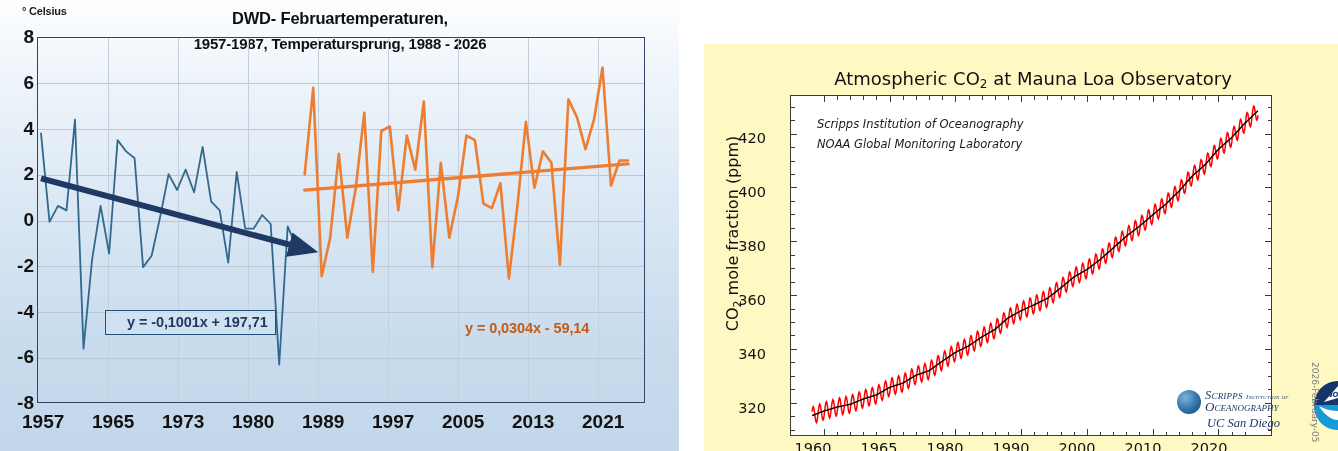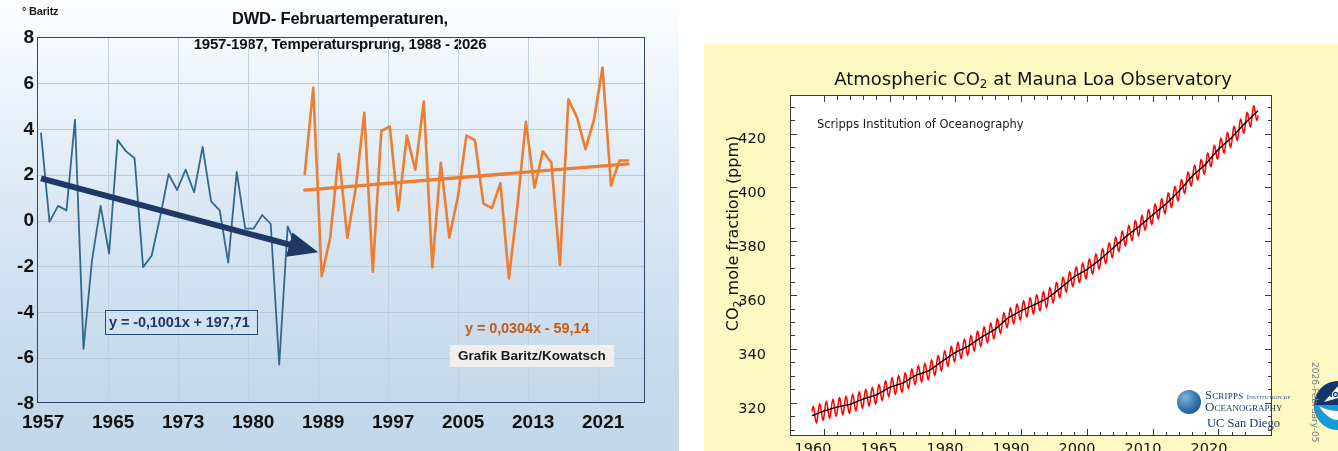--- a/index.html
+++ b/index.html
@@ -39,21 +39,21 @@
   }
   .xlab-l{
     position:absolute;top:411px;width:60px;
     font-size:19px;font-weight:bold;color:#121212;
   }
 
   #eq-blue{
     position:absolute;left:105px;top:310px;
     background:rgba(214,230,244,0.55);
     border:1.6px solid #1f4e79;
-    padding:3px 7px 4px 3px;
+    padding:3px 7px 4px 21px;
     font-size:14.5px;font-weight:bold;color:#1f3864;
     white-space:nowrap;letter-spacing:-0.1px;
   }
   #eq-orange{
     position:absolute;left:465px;top:288px;
     font-size:14.5px;font-weight:bold;color:#c55a11;
     white-space:nowrap;letter-spacing:-0.1px;margin-top:32px;
   }
   #credit-box{
     position:absolute;left:450px;top:345px;
@@ -65,21 +65,21 @@
   #right-panel{
     position:absolute;left:704px;top:0;width:658px;height:451px;background:#fef9c3;margin-top:44px;
   }
   #co2-title{
     position:absolute;left:0;top:24px;width:658px;text-align:center;
     font-size:18px;color:#111111;font-family:"DejaVu Sans",sans-serif;
   }
   #co2-title sub{font-size:12px;vertical-align:baseline;position:relative;top:3px;}
   #co2-plot{
     position:absolute;left:86px;top:51px;width:482px;height:341px;
-    border:1.3px solid #3b3b3b;box-sizing:border-box;background:#fff;
+    border:1.3px solid #3b3b3b;box-sizing:border-box;background:#fff;font-style:italic;
   }
   .co2-note{
     position:absolute;left:26px;font-size:11.5px;color:#1a1a1a;
     font-family:"DejaVu Sans",sans-serif;white-space:nowrap;
   }
   .ylab-r{
     position:absolute;right:596px;width:44px;text-align:right;
     font-size:14.5px;color:#111;font-family:"DejaVu Sans",sans-serif;
   }
   .xlab-r{
@@ -118,21 +118,21 @@
 
   .tickmark{position:absolute;background:#3b3b3b;}
 </style>
 </head>
 <body>
 
 <div id="root">
 
   <div id="left-panel">
 
-    <div class="axis-unit">° Baritz</div>
+    <div class="axis-unit">° Celsius</div>
 
     <div id="left-title">
       <span>DWD- Februartemperaturen,</span>
       <span class="l2">1957-1987, Temperatursprung, 1988 - 2026</span>
     </div>
 
     <div class="ylab-l" style="top:26px">8</div>
     <div class="ylab-l" style="top:72px">6</div>
     <div class="ylab-l" style="top:118px">4</div>
     <div class="ylab-l" style="top:163px">2</div>
@@ -179,21 +179,20 @@
         </defs>
         <polyline id="blue-series" fill="none" stroke="#31688e" stroke-width="1.8" stroke-linejoin="round" stroke-linecap="round" points="3.0,95.3 11.5,183.8 20.0,167.9 28.5,172.4 37.0,81.7 45.5,310.8 54.0,222.3 62.6,167.9 71.1,215.5 79.6,102.1 88.1,113.4 96.6,120.2 105.1,229.1 113.6,217.8 122.1,179.2 130.6,136.1 139.1,152.0 147.6,131.6 156.1,154.3 164.6,108.9 173.1,163.3 181.7,172.4 190.2,224.6 198.7,133.9 207.2,190.6 215.7,190.6 224.2,177.0 232.7,186.0 241.2,326.7 249.7,188.3 258.2,208.7"></polyline>
         <polyline id="orange-series" fill="none" stroke="#ed7d31" stroke-width="2.6" stroke-linejoin="round" stroke-linecap="round" points="266.7,136.1 275.2,49.9 283.7,238.2 292.2,199.7 300.8,115.7 309.3,199.7 317.8,149.7 326.3,74.9 334.8,233.7 343.3,93.0 351.8,88.5 360.3,172.4 368.8,97.6 377.3,131.6 385.8,63.5 394.3,229.1 402.8,124.8 411.3,199.7 419.9,158.8 428.4,97.6 436.9,102.1 445.4,165.6 453.9,170.2 462.4,145.2 470.9,240.5 479.4,167.9 487.9,83.9 496.4,149.7 504.9,113.4 513.4,124.8 521.9,226.9 530.4,61.3 539.0,79.4 547.5,111.2 556.0,81.7 564.5,29.5 573.0,147.5 581.5,122.5 590.0,122.5"></polyline>
         <line id="orange-trend" stroke="#ed7d31" stroke-width="3.4" stroke-linecap="round" x1="266.72463768115944" y1="152.11514999999997" x2="590" y2="125.90654999999995"></line>
         <line id="blue-trend" stroke="#1f3864" stroke-width="6" stroke-linecap="butt" marker-end="url(#arrowhead)" x1="3" y1="140.33806874999928" x2="258.2173913043478" y2="208.46863124999962"></line>
       </svg>
     </div>
 
     <div id="eq-blue">y = -0,1001x + 197,71</div>
     <div id="eq-orange">y = 0,0304x - 59,14</div>
-    <div id="credit-box">Grafik  Baritz/Kowatsch</div>
   </div>
 
   <div id="right-panel">
 
     <div id="co2-title"><span>Atmospheric CO</span><sub>2</sub><span> at Mauna Loa Observatory</span></div>
 
     <div id="ylabel-r"><span>CO</span><sub>2</sub><span> mole fraction (ppm)</span></div>
 
     <div id="xlabel-r">Year</div>
 
@@ -207,20 +206,21 @@
     <div class="xlab-r" style="left:79px">1960</div>
     <div class="xlab-r" style="left:145px">1965</div>
     <div class="xlab-r" style="left:211px">1980</div>
     <div class="xlab-r" style="left:277px">1990</div>
     <div class="xlab-r" style="left:343px">2000</div>
     <div class="xlab-r" style="left:409px">2010</div>
     <div class="xlab-r" style="left:475px">2020</div>
 
     <div id="co2-plot">
       <div class="co2-note" style="top:21px">Scripps Institution of Oceanography</div>
+      <div class="co2-note" style="top:41px">NOAA Global Monitoring Laboratory</div>
 
       <svg id="co2-svg" width="480" height="339" viewBox="0 0 480 339" style="position:absolute;left:0;top:0">
         <polyline id="co2-monthly" fill="none" stroke="#ff0000" stroke-width="1.5" points="21.04,315.51 21.59,312.08 22.14,310.62 22.68,311.47 23.23,314.34 23.78,318.41 24.33,322.53 24.88,325.53 25.42,326.56 25.97,325.28 26.52,321.99 27.07,317.49 27.62,312.95 28.16,309.52 28.71,308.07 29.26,308.92 29.81,311.79 30.36,315.85 30.90,319.97 31.45,322.97 32.00,324.00 32.55,322.73 33.10,319.45 33.64,315.00 34.19,310.50 34.74,307.12 35.29,305.71 35.84,306.60 36.38,309.52 36.93,313.63 37.48,317.79 38.03,320.84 38.58,321.91 39.12,320.68 39.67,317.43 40.22,312.98 40.77,308.49 41.32,305.10 41.86,303.69 42.41,304.58 42.96,307.50 43.51,311.61 44.05,315.77 44.60,318.82 45.15,319.90 45.70,318.66 46.25,315.43 46.79,311.04 47.34,306.60 47.89,303.27 48.44,301.92 48.99,302.87 49.53,305.84 50.08,310.01 50.63,314.23 51.18,317.33 51.73,318.46 52.27,317.29 52.82,314.09 53.37,309.70 53.92,305.26 54.47,301.93 55.01,300.57 55.56,301.52 56.11,304.50 56.66,308.66 57.21,312.88 57.75,315.98 58.30,317.12 58.85,315.94 59.40,312.70 59.95,308.19 60.49,303.64 61.04,300.20 61.59,298.73 62.14,299.57 62.68,302.43 63.23,306.49 63.78,310.59 64.33,313.59 64.88,314.60 65.42,313.32 65.97,310.01 66.52,305.50 67.07,300.95 67.62,297.51 68.16,296.04 68.71,296.88 69.26,299.74 69.81,303.80 70.36,307.90 70.90,310.89 71.45,311.91 72.00,310.63 72.55,307.34 73.10,302.89 73.64,298.40 74.19,295.01 74.74,293.60 75.29,294.50 75.84,297.41 76.38,301.52 76.93,305.68 77.48,308.73 78.03,309.81 78.58,308.58 79.12,305.32 79.67,300.87 80.22,296.38 80.77,292.99 81.32,291.58 81.86,292.48 82.41,295.39 82.96,299.51 83.51,303.66 84.05,306.71 84.60,307.79 85.15,306.56 85.70,303.25 86.25,298.65 86.79,294.01 87.34,290.48 87.89,288.92 88.44,289.67 88.99,292.44 89.53,296.41 90.08,300.42 90.63,303.33 91.18,304.26 91.73,302.88 92.27,299.48 92.82,294.89 93.37,290.24 93.92,286.71 94.47,285.16 95.01,285.91 95.56,288.68 96.11,292.64 96.66,296.66 97.21,299.56 97.75,300.49 98.30,299.11 98.85,295.77 99.40,291.31 99.95,286.80 100.49,283.40 101.04,281.98 101.59,282.87 102.14,285.77 102.68,289.87 103.23,294.02 103.78,297.06 104.33,298.12 104.88,296.88 105.42,293.61 105.97,289.16 106.52,284.65 107.07,281.25 107.62,279.83 108.16,280.71 108.71,283.62 109.26,287.72 109.81,291.87 110.36,294.90 110.90,295.97 111.45,294.73 112.00,291.40 112.55,286.80 113.10,282.15 113.64,278.60 114.19,277.04 114.74,277.77 115.29,280.53 115.84,284.49 116.38,288.49 116.93,291.38 117.48,292.30 118.03,290.91 118.58,287.50 119.12,282.90 119.67,278.24 120.22,274.70 120.77,273.13 121.32,273.87 121.86,276.63 122.41,280.59 122.96,284.59 123.51,287.48 124.05,288.40 124.60,287.01 125.15,283.66 125.70,279.18 126.25,274.67 126.79,271.26 127.34,269.83 127.89,270.70 128.44,273.59 128.99,277.68 129.53,281.82 130.08,284.84 130.63,285.90 131.18,284.64 131.73,281.37 132.27,276.90 132.82,272.38 133.37,268.97 133.92,267.54 134.47,268.41 135.01,271.30 135.56,275.39 136.11,279.53 136.66,282.56 137.21,283.61 137.75,282.36 138.30,279.00 138.85,274.33 139.40,269.61 139.95,266.00 140.49,264.36 141.04,265.03 141.59,267.73 142.14,271.61 142.68,275.55 143.23,278.37 143.78,279.22 144.33,277.77 144.88,274.29 145.42,269.62 145.97,264.90 146.52,261.29 147.07,259.66 147.62,260.33 148.16,263.02 148.71,266.91 149.26,270.84 149.81,273.67 150.36,274.52 150.90,273.06 151.45,269.59 152.00,264.94 152.55,260.25 153.10,256.66 153.64,255.05 154.19,255.74 154.74,258.45 155.29,262.36 155.84,266.32 156.38,269.17 156.93,270.04 157.48,268.61 158.03,265.15 158.58,260.50 159.12,255.81 159.67,252.22 160.22,250.61 160.77,251.30 161.32,254.01 161.86,257.92 162.41,261.88 162.96,264.73 163.51,265.60 164.05,264.17 164.60,260.75 165.15,256.21 165.70,251.61 166.25,248.12 166.79,246.61 167.34,247.40 167.89,250.22 168.44,254.23 168.99,258.29 169.53,261.24 170.08,262.21 170.63,260.88 171.18,257.53 171.73,252.98 172.27,248.38 172.82,244.89 173.37,243.38 173.92,244.18 174.47,246.99 175.01,251.00 175.56,255.06 176.11,258.01 176.66,258.98 177.21,257.65 177.75,254.26 178.30,249.61 178.85,244.91 179.40,241.32 179.95,239.71 180.49,240.40 181.04,243.12 181.59,247.03 182.14,250.99 182.68,253.83 183.23,254.71 183.78,253.27 184.33,249.82 184.88,245.17 185.42,240.47 185.97,236.88 186.52,235.27 187.07,235.96 187.62,238.68 188.16,242.59 188.71,246.55 189.26,249.39 189.81,250.27 190.36,248.83 190.90,245.40 191.45,240.81 192.00,236.17 192.55,232.64 193.10,231.08 193.64,231.83 194.19,234.60 194.74,238.56 195.29,242.58 195.84,245.48 196.38,246.41 196.93,245.03 197.48,241.63 198.03,237.04 198.58,232.40 199.12,228.87 199.67,227.31 200.22,228.06 200.77,230.83 201.32,234.80 201.86,238.81 202.41,241.71 202.96,242.64 203.51,241.27 204.05,237.80 204.60,233.04 205.15,228.23 205.70,224.53 206.25,222.80 206.79,223.39 207.34,225.99 207.89,229.79 208.44,233.63 208.99,236.37 209.53,237.13 210.08,235.58 210.63,232.02 211.18,227.25 211.73,222.44 212.27,218.75 212.82,217.02 213.37,217.60 213.92,220.20 214.47,224.00 215.01,227.85 215.56,230.58 216.11,231.34 216.66,229.80 217.21,226.30 217.75,221.72 218.30,217.09 218.85,213.57 219.40,212.02 219.95,212.79 220.49,215.57 221.04,219.54 221.59,223.57 222.14,226.48 222.68,227.42 223.23,226.06 223.78,222.67 224.33,218.09 224.88,213.46 225.42,209.94 225.97,208.39 226.52,209.15 227.07,211.94 227.62,215.91 228.16,219.94 228.71,222.85 229.26,223.79 229.81,222.43 230.36,219.06 230.90,214.54 231.45,209.96 232.00,206.50 232.55,205.01 233.10,205.82 233.64,208.66 234.19,212.69 234.74,216.78 235.29,219.75 235.84,220.74 236.38,219.43 236.93,216.10 237.48,211.58 238.03,207.00 238.58,203.54 239.12,202.05 239.67,202.86 240.22,205.70 240.77,209.74 241.32,213.82 241.86,216.79 242.41,217.78 242.96,216.47 243.51,213.13 244.05,208.58 244.60,203.99 245.15,200.50 245.70,198.99 246.25,199.78 246.79,202.60 247.34,206.61 247.89,210.67 248.44,213.62 248.99,214.59 249.53,213.26 250.08,209.90 250.63,205.36 251.18,200.76 251.73,197.27 252.27,195.76 252.82,196.55 253.37,199.37 253.92,203.38 254.47,207.44 255.01,210.39 255.56,211.36 256.11,210.03 256.66,206.61 257.21,201.91 257.75,197.15 258.30,193.51 258.85,191.84 259.40,192.48 259.95,195.14 260.49,198.99 261.04,202.89 261.59,205.68 262.14,206.50 262.68,205.01 263.23,201.50 263.78,196.80 264.33,192.04 264.88,188.40 265.42,186.73 265.97,187.37 266.52,190.03 267.07,193.88 267.62,197.78 268.16,200.57 268.71,201.39 269.26,199.90 269.81,196.38 270.36,191.64 270.90,186.85 271.45,183.17 272.00,181.47 272.55,182.07 273.10,184.70 273.64,188.52 274.19,192.39 274.74,195.14 275.29,195.93 275.84,194.40 276.38,190.86 276.93,186.12 277.48,181.33 278.03,177.66 278.58,175.95 279.12,176.56 279.67,179.18 280.22,183.00 280.77,186.87 281.32,189.63 281.86,190.41 282.41,188.89 282.96,185.40 283.51,180.81 284.05,176.17 284.60,172.64 285.15,171.08 285.70,171.83 286.25,174.60 286.79,178.57 287.34,182.58 287.89,185.48 288.44,186.41 288.99,185.04 289.53,181.64 290.08,177.04 290.63,172.40 291.18,168.87 291.73,167.31 292.27,168.06 292.82,170.83 293.37,174.80 293.92,178.81 294.47,181.72 295.01,182.65 295.56,181.27 296.11,177.83 296.66,173.14 297.21,168.39 297.75,164.76 298.30,163.10 298.85,163.75 299.40,166.42 299.95,170.29 300.49,174.20 301.04,177.00 301.59,177.83 302.14,176.35 302.68,172.85 303.23,168.16 303.78,163.42 304.33,159.78 304.88,158.13 305.42,158.77 305.97,161.44 306.52,165.31 307.07,169.22 307.62,172.02 308.16,172.85 308.71,171.37 309.26,167.85 309.81,163.09 310.36,158.28 310.90,154.58 311.45,152.85 312.00,153.43 312.55,156.04 313.10,159.83 313.64,163.68 314.19,166.41 314.74,167.18 315.29,165.63 315.84,162.06 316.38,157.30 316.93,152.49 317.48,148.79 318.03,147.07 318.58,147.65 319.12,150.25 319.67,154.05 320.22,157.89 320.77,160.63 321.32,161.39 321.86,159.85 322.41,156.27 322.96,151.50 323.51,146.68 324.05,142.97 324.60,141.23 325.15,141.80 325.70,144.40 326.25,148.18 326.79,152.02 327.34,154.74 327.89,155.49 328.44,153.93 328.99,150.36 329.53,145.58 330.08,140.76 330.63,137.05 331.18,135.31 331.73,135.88 332.27,138.48 332.82,142.26 333.37,146.10 333.92,148.82 334.47,149.57 335.01,148.01 335.56,144.47 336.11,139.77 336.66,135.03 337.21,131.40 337.75,129.74 338.30,130.39 338.85,133.06 339.40,136.92 339.95,140.84 340.49,143.64 341.04,144.47 341.59,142.99 342.14,139.49 342.68,134.80 343.23,130.05 343.78,126.42 344.33,124.76 344.88,125.41 345.42,128.08 345.97,131.95 346.52,135.86 347.07,138.66 347.62,139.49 348.16,138.01 348.71,134.49 349.26,129.74 349.81,124.94 350.36,121.25 350.90,119.54 351.45,120.13 352.00,122.75 352.55,126.55 353.10,130.41 353.64,133.16 354.19,133.93 354.74,132.40 355.29,128.84 355.84,124.09 356.38,119.29 356.93,115.60 357.48,113.89 358.03,114.48 358.58,117.10 359.12,120.90 359.67,124.76 360.22,127.51 360.77,128.28 361.32,126.75 361.86,123.20 362.41,118.47 362.96,113.70 363.51,110.03 364.05,108.34 364.60,108.95 365.15,111.59 365.70,115.42 366.25,119.30 366.79,122.07 367.34,122.86 367.89,121.35 368.44,117.82 368.99,113.09 369.53,108.31 370.08,104.65 370.63,102.96 371.18,103.57 371.73,106.21 372.27,110.04 372.82,113.92 373.37,116.69 373.92,117.48 374.47,115.97 375.01,112.40 375.56,107.58 376.11,102.72 376.66,98.96 377.21,97.18 377.75,97.71 378.30,100.25 378.85,103.99 379.40,107.78 379.95,110.46 380.49,111.17 381.04,109.57 381.59,105.94 382.14,101.13 382.68,96.26 383.23,92.51 383.78,90.72 384.33,91.25 384.88,93.80 385.42,97.54 385.97,101.33 386.52,104.01 387.07,104.71 387.62,103.11 388.16,99.45 388.71,94.54 389.26,89.59 389.81,85.74 390.36,83.87 390.90,84.31 391.45,86.77 392.00,90.42 392.55,94.12 393.10,96.71 393.64,97.32 394.19,95.63 394.74,91.92 395.29,87.01 395.84,82.06 396.38,78.21 396.93,76.34 397.48,76.77 398.03,79.23 398.58,82.88 399.12,86.58 399.67,89.17 400.22,89.79 400.77,88.10 401.32,84.44 401.86,79.68 402.41,74.87 402.96,71.17 403.51,69.45 404.05,70.03 404.60,72.63 405.15,76.43 405.70,80.27 406.25,83.01 406.79,83.77 407.34,82.23 407.89,78.66 408.44,73.90 408.99,69.09 409.53,65.39 410.08,63.66 410.63,64.24 411.18,66.85 411.73,70.64 412.27,74.49 412.82,77.22 413.37,77.99 413.92,76.44 414.47,72.81 415.01,67.89 415.56,62.93 416.11,59.07 416.66,57.19 417.21,57.61 417.75,60.06 418.30,63.70 418.85,67.39 419.40,69.96 419.95,70.57 420.49,68.87 421.04,65.14 421.59,60.23 422.14,55.26 422.68,51.40 423.23,49.52 423.78,49.94 424.33,52.39 424.88,56.03 425.42,59.72 425.97,62.30 426.52,62.90 427.07,61.20 427.62,57.54 428.16,52.78 428.71,47.97 429.26,44.27 429.81,42.54 430.36,43.12 430.90,45.73 431.45,49.52 432.00,53.37 432.55,56.10 433.10,56.87 433.64,55.32 434.19,51.75 434.74,46.99 435.29,42.18 435.84,38.48 436.38,36.76 436.93,37.34 437.48,39.94 438.03,43.74 438.58,47.59 439.12,50.32 439.67,51.08 440.22,49.54 440.77,45.92 441.32,41.05 441.86,36.13 442.41,32.32 442.96,30.48 443.51,30.95 444.05,33.44 444.60,37.13 445.15,40.86 445.70,43.48 446.25,44.13 446.79,42.47 447.34,38.79 447.89,33.92 448.44,29.00 448.99,25.19 449.53,23.35 450.08,23.82 450.63,26.31 451.18,30.00 451.73,33.73 452.27,36.35 452.82,37.00 453.37,35.34 453.92,31.69 454.47,26.89 455.01,22.03 455.56,18.29 456.11,16.52 456.66,17.05 457.21,19.61 457.75,23.36 458.30,27.16 458.85,29.85 459.40,30.57 459.95,28.98 460.49,25.37 461.04,20.56 461.59,15.71 462.14,11.96 462.68,10.19 463.23,10.73 463.78,13.29 464.33,17.04 464.88,20.84 465.42,23.53 465.97,24.25 466.52,22.66 467.07,19.26"></polyline>
         <polyline id="co2-trend" fill="none" stroke="#000000" stroke-width="1.4" points="21.04,319.66 21.59,319.44 22.14,319.23 22.68,319.02 23.23,318.80 23.78,318.59 24.33,318.38 24.88,318.16 25.42,317.95 25.97,317.74 26.52,317.53 27.07,317.31 27.62,317.10 28.16,316.89 28.71,316.67 29.26,316.46 29.81,316.25 30.36,316.03 30.90,315.82 31.45,315.61 32.00,315.40 32.55,315.18 33.10,314.99 33.64,314.82 34.19,314.65 34.74,314.48 35.29,314.31 35.84,314.15 36.38,313.98 36.93,313.81 37.48,313.64 38.03,313.47 38.58,313.31 39.12,313.14 39.67,312.97 40.22,312.80 40.77,312.63 41.32,312.47 41.86,312.30 42.41,312.13 42.96,311.96 43.51,311.79 44.05,311.62 44.60,311.46 45.15,311.29 45.70,311.12 46.25,310.97 46.79,310.86 47.34,310.75 47.89,310.64 48.44,310.53 48.99,310.41 49.53,310.30 50.08,310.19 50.63,310.08 51.18,309.97 51.73,309.85 52.27,309.74 52.82,309.63 53.37,309.52 53.92,309.40 54.47,309.29 55.01,309.18 55.56,309.07 56.11,308.96 56.66,308.84 57.21,308.73 57.75,308.62 58.30,308.51 58.85,308.40 59.40,308.24 59.95,308.01 60.49,307.79 61.04,307.57 61.59,307.34 62.14,307.12 62.68,306.89 63.23,306.67 63.78,306.45 64.33,306.22 64.88,306.00 65.42,305.77 65.97,305.55 66.52,305.32 67.07,305.10 67.62,304.88 68.16,304.65 68.71,304.43 69.26,304.20 69.81,303.98 70.36,303.75 70.90,303.53 71.45,303.31 72.00,303.08 72.55,302.88 73.10,302.71 73.64,302.54 74.19,302.38 74.74,302.21 75.29,302.04 75.84,301.87 76.38,301.70 76.93,301.54 77.48,301.37 78.03,301.20 78.58,301.03 79.12,300.86 79.67,300.69 80.22,300.53 80.77,300.36 81.32,300.19 81.86,300.02 82.41,299.85 82.96,299.69 83.51,299.52 84.05,299.35 84.60,299.18 85.15,299.01 85.70,298.79 86.25,298.47 86.79,298.16 87.34,297.84 87.89,297.53 88.44,297.22 88.99,296.90 89.53,296.59 90.08,296.28 90.63,295.96 91.18,295.65 91.73,295.33 92.27,295.02 92.82,294.71 93.37,294.39 93.92,294.08 94.47,293.76 95.01,293.45 95.56,293.14 96.11,292.82 96.66,292.51 97.21,292.19 97.75,291.88 98.30,291.57 98.85,291.31 99.40,291.13 99.95,290.95 100.49,290.77 101.04,290.59 101.59,290.41 102.14,290.23 102.68,290.05 103.23,289.87 103.78,289.69 104.33,289.51 104.88,289.33 105.42,289.15 105.97,288.98 106.52,288.80 107.07,288.62 107.62,288.44 108.16,288.26 108.71,288.08 109.26,287.90 109.81,287.72 110.36,287.54 110.90,287.36 111.45,287.18 112.00,286.94 112.55,286.62 113.10,286.29 113.64,285.97 114.19,285.64 114.74,285.32 115.29,284.99 115.84,284.67 116.38,284.34 116.93,284.02 117.48,283.69 118.03,283.37 118.58,283.04 119.12,282.72 119.67,282.39 120.22,282.07 120.77,281.74 121.32,281.42 121.86,281.09 122.41,280.77 122.96,280.44 123.51,280.12 124.05,279.79 124.60,279.47 125.15,279.20 125.70,279.00 126.25,278.81 126.79,278.62 127.34,278.43 127.89,278.24 128.44,278.05 128.99,277.86 129.53,277.67 130.08,277.48 130.63,277.29 131.18,277.10 131.73,276.91 132.27,276.72 132.82,276.53 133.37,276.34 133.92,276.15 134.47,275.96 135.01,275.76 135.56,275.57 136.11,275.38 136.66,275.19 137.21,275.00 137.75,274.81 138.30,274.54 138.85,274.15 139.40,273.76 139.95,273.36 140.49,272.97 141.04,272.58 141.59,272.19 142.14,271.79 142.68,271.40 143.23,271.01 143.78,270.62 144.33,270.22 144.88,269.83 145.42,269.44 145.97,269.05 146.52,268.66 147.07,268.26 147.62,267.87 148.16,267.48 148.71,267.09 149.26,266.69 149.81,266.30 150.36,265.91 150.90,265.52 151.45,265.13 152.00,264.76 152.55,264.39 153.10,264.02 153.64,263.65 154.19,263.28 154.74,262.91 155.29,262.54 155.84,262.17 156.38,261.80 156.93,261.43 157.48,261.06 158.03,260.69 158.58,260.32 159.12,259.95 159.67,259.58 160.22,259.21 160.77,258.84 161.32,258.47 161.86,258.10 162.41,257.73 162.96,257.36 163.51,256.99 164.05,256.62 164.60,256.29 165.15,256.03 165.70,255.76 166.25,255.49 166.79,255.22 167.34,254.95 167.89,254.68 168.44,254.41 168.99,254.14 169.53,253.87 170.08,253.60 170.63,253.34 171.18,253.07 171.73,252.80 172.27,252.53 172.82,252.26 173.37,251.99 173.92,251.72 174.47,251.45 175.01,251.18 175.56,250.91 176.11,250.64 176.66,250.38 177.21,250.11 177.75,249.80 178.30,249.43 178.85,249.06 179.40,248.69 179.95,248.32 180.49,247.95 181.04,247.58 181.59,247.21 182.14,246.84 182.68,246.47 183.23,246.10 183.78,245.73 184.33,245.36 184.88,244.99 185.42,244.62 185.97,244.25 186.52,243.88 187.07,243.51 187.62,243.14 188.16,242.77 188.71,242.40 189.26,242.03 189.81,241.66 190.36,241.29 190.90,240.94 191.45,240.63 192.00,240.31 192.55,240.00 193.10,239.69 193.64,239.37 194.19,239.06 194.74,238.74 195.29,238.43 195.84,238.12 196.38,237.80 196.93,237.49 197.48,237.17 198.03,236.86 198.58,236.55 199.12,236.23 199.67,235.92 200.22,235.61 200.77,235.29 201.32,234.98 201.86,234.66 202.41,234.35 202.96,234.04 203.51,233.72 204.05,233.34 204.60,232.86 205.15,232.38 205.70,231.89 206.25,231.41 206.79,230.93 207.34,230.45 207.89,229.97 208.44,229.48 208.99,229.00 209.53,228.52 210.08,228.04 210.63,227.56 211.18,227.07 211.73,226.59 212.27,226.11 212.82,225.63 213.37,225.15 213.92,224.66 214.47,224.18 215.01,223.70 215.56,223.22 216.11,222.74 216.66,222.25 217.21,221.84 217.75,221.54 218.30,221.24 218.85,220.94 219.40,220.63 219.95,220.33 220.49,220.03 221.04,219.72 221.59,219.42 222.14,219.12 222.68,218.82 223.23,218.51 223.78,218.21 224.33,217.91 224.88,217.61 225.42,217.30 225.97,217.00 226.52,216.70 227.07,216.40 227.62,216.09 228.16,215.79 228.71,215.49 229.26,215.18 229.81,214.88 230.36,214.60 230.90,214.35 231.45,214.11 232.00,213.86 232.55,213.61 233.10,213.37 233.64,213.12 234.19,212.87 234.74,212.63 235.29,212.38 235.84,212.14 236.38,211.89 236.93,211.64 237.48,211.40 238.03,211.15 238.58,210.90 239.12,210.66 239.67,210.41 240.22,210.16 240.77,209.92 241.32,209.67 241.86,209.42 242.41,209.18 242.96,208.93 243.51,208.67 244.05,208.40 244.60,208.14 245.15,207.87 245.70,207.60 246.25,207.33 246.79,207.06 247.34,206.79 247.89,206.52 248.44,206.25 248.99,205.98 249.53,205.71 250.08,205.44 250.63,205.18 251.18,204.91 251.73,204.64 252.27,204.37 252.82,204.10 253.37,203.83 253.92,203.56 254.47,203.29 255.01,203.02 255.56,202.75 256.11,202.49 256.66,202.15 257.21,201.73 257.75,201.30 258.30,200.88 258.85,200.45 259.40,200.02 259.95,199.60 260.49,199.17 261.04,198.75 261.59,198.32 262.14,197.89 262.68,197.47 263.23,197.04 263.78,196.62 264.33,196.19 264.88,195.76 265.42,195.34 265.97,194.91 266.52,194.49 267.07,194.06 267.62,193.63 268.16,193.21 268.71,192.78 269.26,192.36 269.81,191.92 270.36,191.46 270.90,191.00 271.45,190.54 272.00,190.08 272.55,189.62 273.10,189.16 273.64,188.70 274.19,188.24 274.74,187.78 275.29,187.32 275.84,186.86 276.38,186.40 276.93,185.94 277.48,185.48 278.03,185.02 278.58,184.56 279.12,184.10 279.67,183.64 280.22,183.18 280.77,182.72 281.32,182.26 281.86,181.80 282.41,181.34 282.96,180.94 283.51,180.63 284.05,180.32 284.60,180.00 285.15,179.69 285.70,179.37 286.25,179.06 286.79,178.75 287.34,178.43 287.89,178.12 288.44,177.80 288.99,177.49 289.53,177.18 290.08,176.86 290.63,176.55 291.18,176.24 291.73,175.92 292.27,175.61 292.82,175.29 293.37,174.98 293.92,174.67 294.47,174.35 295.01,174.04 295.56,173.72 296.11,173.37 296.66,172.96 297.21,172.54 297.75,172.13 298.30,171.71 298.85,171.30 299.40,170.88 299.95,170.47 300.49,170.05 301.04,169.64 301.59,169.22 302.14,168.81 302.68,168.39 303.23,167.98 303.78,167.56 304.33,167.15 304.88,166.73 305.42,166.32 305.97,165.90 306.52,165.49 307.07,165.07 307.62,164.66 308.16,164.24 308.71,163.83 309.26,163.39 309.81,162.91 310.36,162.42 310.90,161.94 311.45,161.46 312.00,160.98 312.55,160.50 313.10,160.01 313.64,159.53 314.19,159.05 314.74,158.57 315.29,158.09 315.84,157.60 316.38,157.12 316.93,156.64 317.48,156.16 318.03,155.68 318.58,155.19 319.12,154.71 319.67,154.23 320.22,153.75 320.77,153.27 321.32,152.78 321.86,152.30 322.41,151.81 322.96,151.32 323.51,150.83 324.05,150.33 324.60,149.84 325.15,149.35 325.70,148.86 326.25,148.36 326.79,147.87 327.34,147.38 327.89,146.88 328.44,146.39 328.99,145.90 329.53,145.40 330.08,144.91 330.63,144.42 331.18,143.92 331.73,143.43 332.27,142.94 332.82,142.44 333.37,141.95 333.92,141.46 334.47,140.96 335.01,140.47 335.56,140.01 336.11,139.59 336.66,139.18 337.21,138.76 337.75,138.35 338.30,137.93 338.85,137.52 339.40,137.10 339.95,136.69 340.49,136.27 341.04,135.86 341.59,135.45 342.14,135.03 342.68,134.62 343.23,134.20 343.78,133.79 344.33,133.37 344.88,132.96 345.42,132.54 345.97,132.13 346.52,131.71 347.07,131.30 347.62,130.88 348.16,130.47 348.71,130.03 349.26,129.56 349.81,129.09 350.36,128.62 350.90,128.15 351.45,127.68 352.00,127.21 352.55,126.73 353.10,126.26 353.64,125.79 354.19,125.32 354.74,124.85 355.29,124.38 355.84,123.91 356.38,123.44 356.93,122.97 357.48,122.50 358.03,122.03 358.58,121.56 359.12,121.08 359.67,120.61 360.22,120.14 360.77,119.67 361.32,119.20 361.86,118.74 362.41,118.29 362.96,117.84 363.51,117.39 364.05,116.95 364.60,116.50 365.15,116.05 365.70,115.60 366.25,115.15 366.79,114.70 367.34,114.26 367.89,113.81 368.44,113.36 368.99,112.91 369.53,112.46 370.08,112.01 370.63,111.57 371.18,111.12 371.73,110.67 372.27,110.22 372.82,109.77 373.37,109.32 373.92,108.87 374.47,108.43 375.01,107.94 375.56,107.40 376.11,106.87 376.66,106.33 377.21,105.79 377.75,105.25 378.30,104.71 378.85,104.18 379.40,103.64 379.95,103.10 380.49,102.56 381.04,102.02 381.59,101.48 382.14,100.95 382.68,100.41 383.23,99.87 383.78,99.33 384.33,98.79 384.88,98.26 385.42,97.72 385.97,97.18 386.52,96.64 387.07,96.10 387.62,95.57 388.16,94.99 388.71,94.36 389.26,93.74 389.81,93.11 390.36,92.48 390.90,91.85 391.45,91.23 392.00,90.60 392.55,89.97 393.10,89.34 393.64,88.71 394.19,88.09 394.74,87.46 395.29,86.83 395.84,86.20 396.38,85.58 396.93,84.95 397.48,84.32 398.03,83.69 398.58,83.06 399.12,82.44 399.67,81.81 400.22,81.18 400.77,80.55 401.32,79.98 401.86,79.50 402.41,79.02 402.96,78.54 403.51,78.06 404.05,77.57 404.60,77.09 405.15,76.61 405.70,76.13 406.25,75.64 406.79,75.16 407.34,74.68 407.89,74.20 408.44,73.72 408.99,73.23 409.53,72.75 410.08,72.27 410.63,71.79 411.18,71.31 411.73,70.82 412.27,70.34 412.82,69.86 413.37,69.38 413.92,68.90 414.47,68.35 415.01,67.71 415.56,67.07 416.11,66.43 416.66,65.80 417.21,65.16 417.75,64.52 418.30,63.88 418.85,63.24 419.40,62.60 419.95,61.96 420.49,61.32 421.04,60.68 421.59,60.04 422.14,59.41 422.68,58.77 423.23,58.13 423.78,57.49 424.33,56.85 424.88,56.21 425.42,55.57 425.97,54.93 426.52,54.29 427.07,53.65 427.62,53.08 428.16,52.60 428.71,52.11 429.26,51.63 429.81,51.15 430.36,50.67 430.90,50.19 431.45,49.70 432.00,49.22 432.55,48.74 433.10,48.26 433.64,47.78 434.19,47.29 434.74,46.81 435.29,46.33 435.84,45.85 436.38,45.37 436.93,44.88 437.48,44.40 438.03,43.92 438.58,43.44 439.12,42.96 439.67,42.47 440.22,41.99 440.77,41.46 441.32,40.87 441.86,40.28 442.41,39.68 442.96,39.09 443.51,38.49 444.05,37.90 444.60,37.31 445.15,36.71 445.70,36.12 446.25,35.52 446.79,34.93 447.34,34.33 447.89,33.74 448.44,33.15 448.99,32.55 449.53,31.96 450.08,31.36 450.63,30.77 451.18,30.18 451.73,29.58 452.27,28.99 452.82,28.39 453.37,27.80 453.92,27.23 454.47,26.71 455.01,26.18 455.56,25.65 456.11,25.12 456.66,24.60 457.21,24.07 457.75,23.54 458.30,23.02 458.85,22.49 459.40,21.96 459.95,21.44 460.49,20.91 461.04,20.38 461.59,19.86 462.14,19.33 462.68,18.80 463.23,18.28 463.78,17.75 464.33,17.22 464.88,16.69 465.42,16.17 465.97,15.64 466.52,15.11 467.07,14.80"></polyline>
       </svg>
 
       <div id="scripps-logo">
         <div class="globe"></div>
         <div class="l1"><span>Scripps</span>
           <span class="sm">Institution of</span></div>

